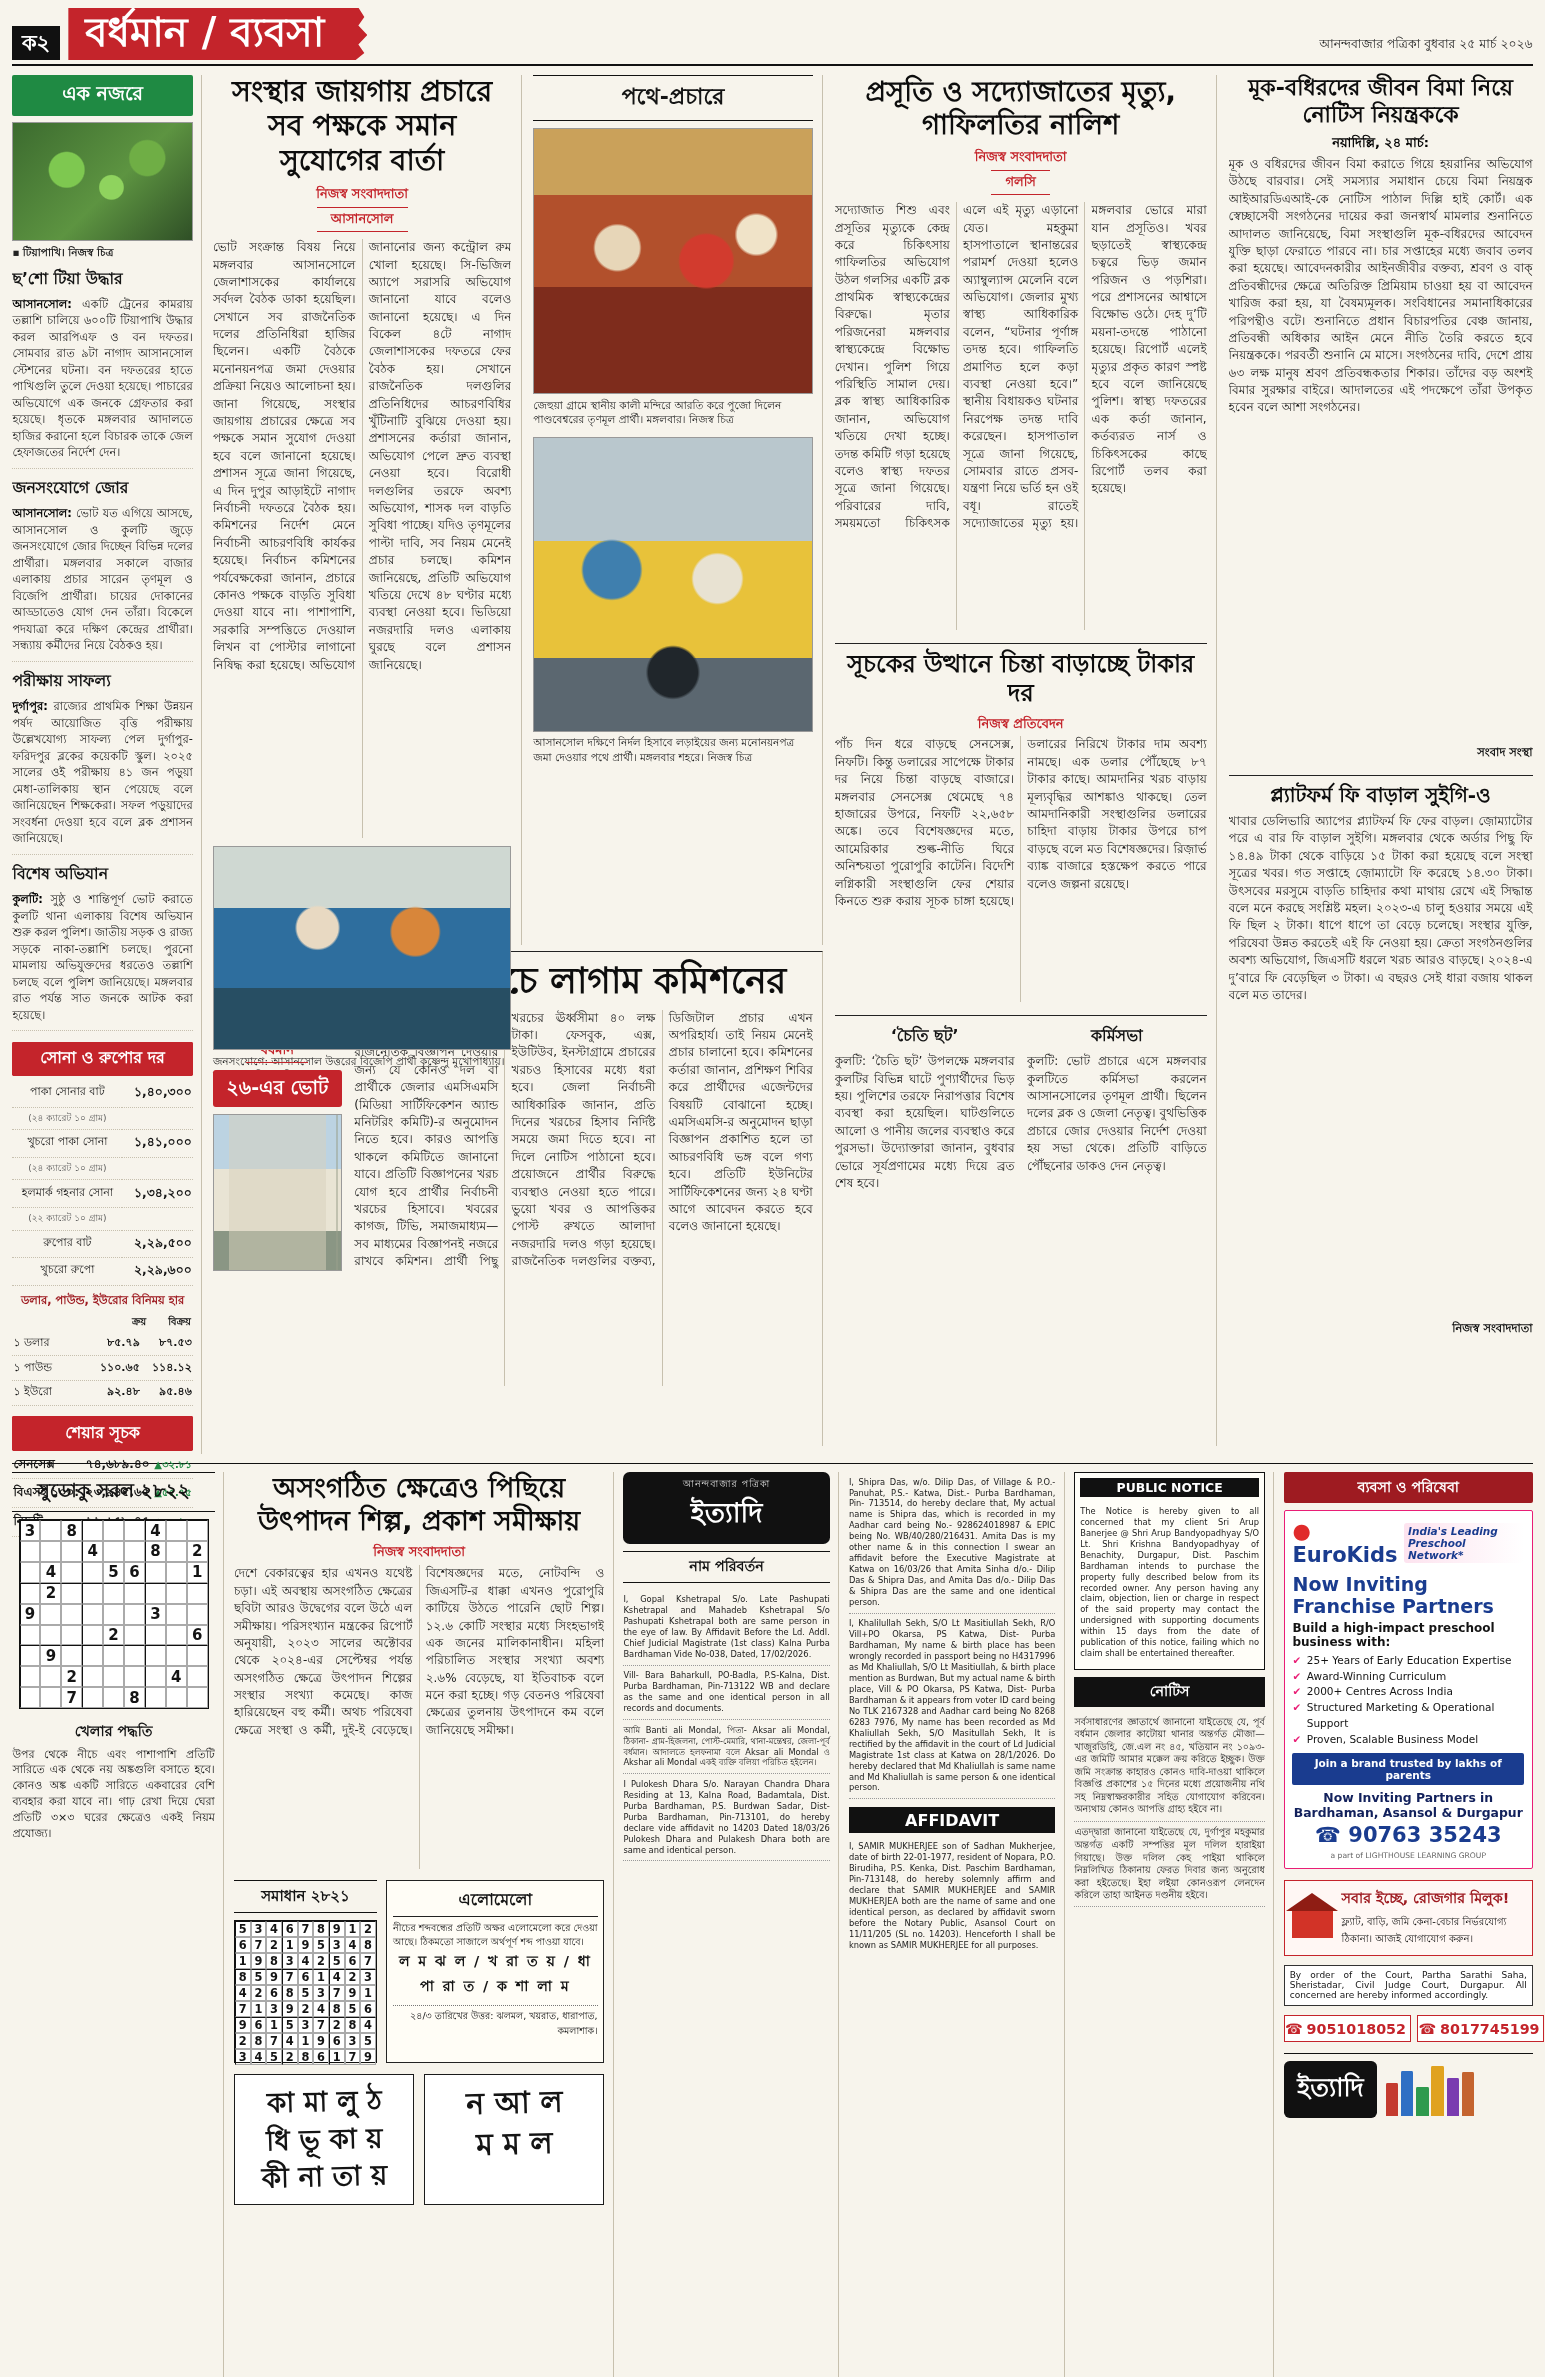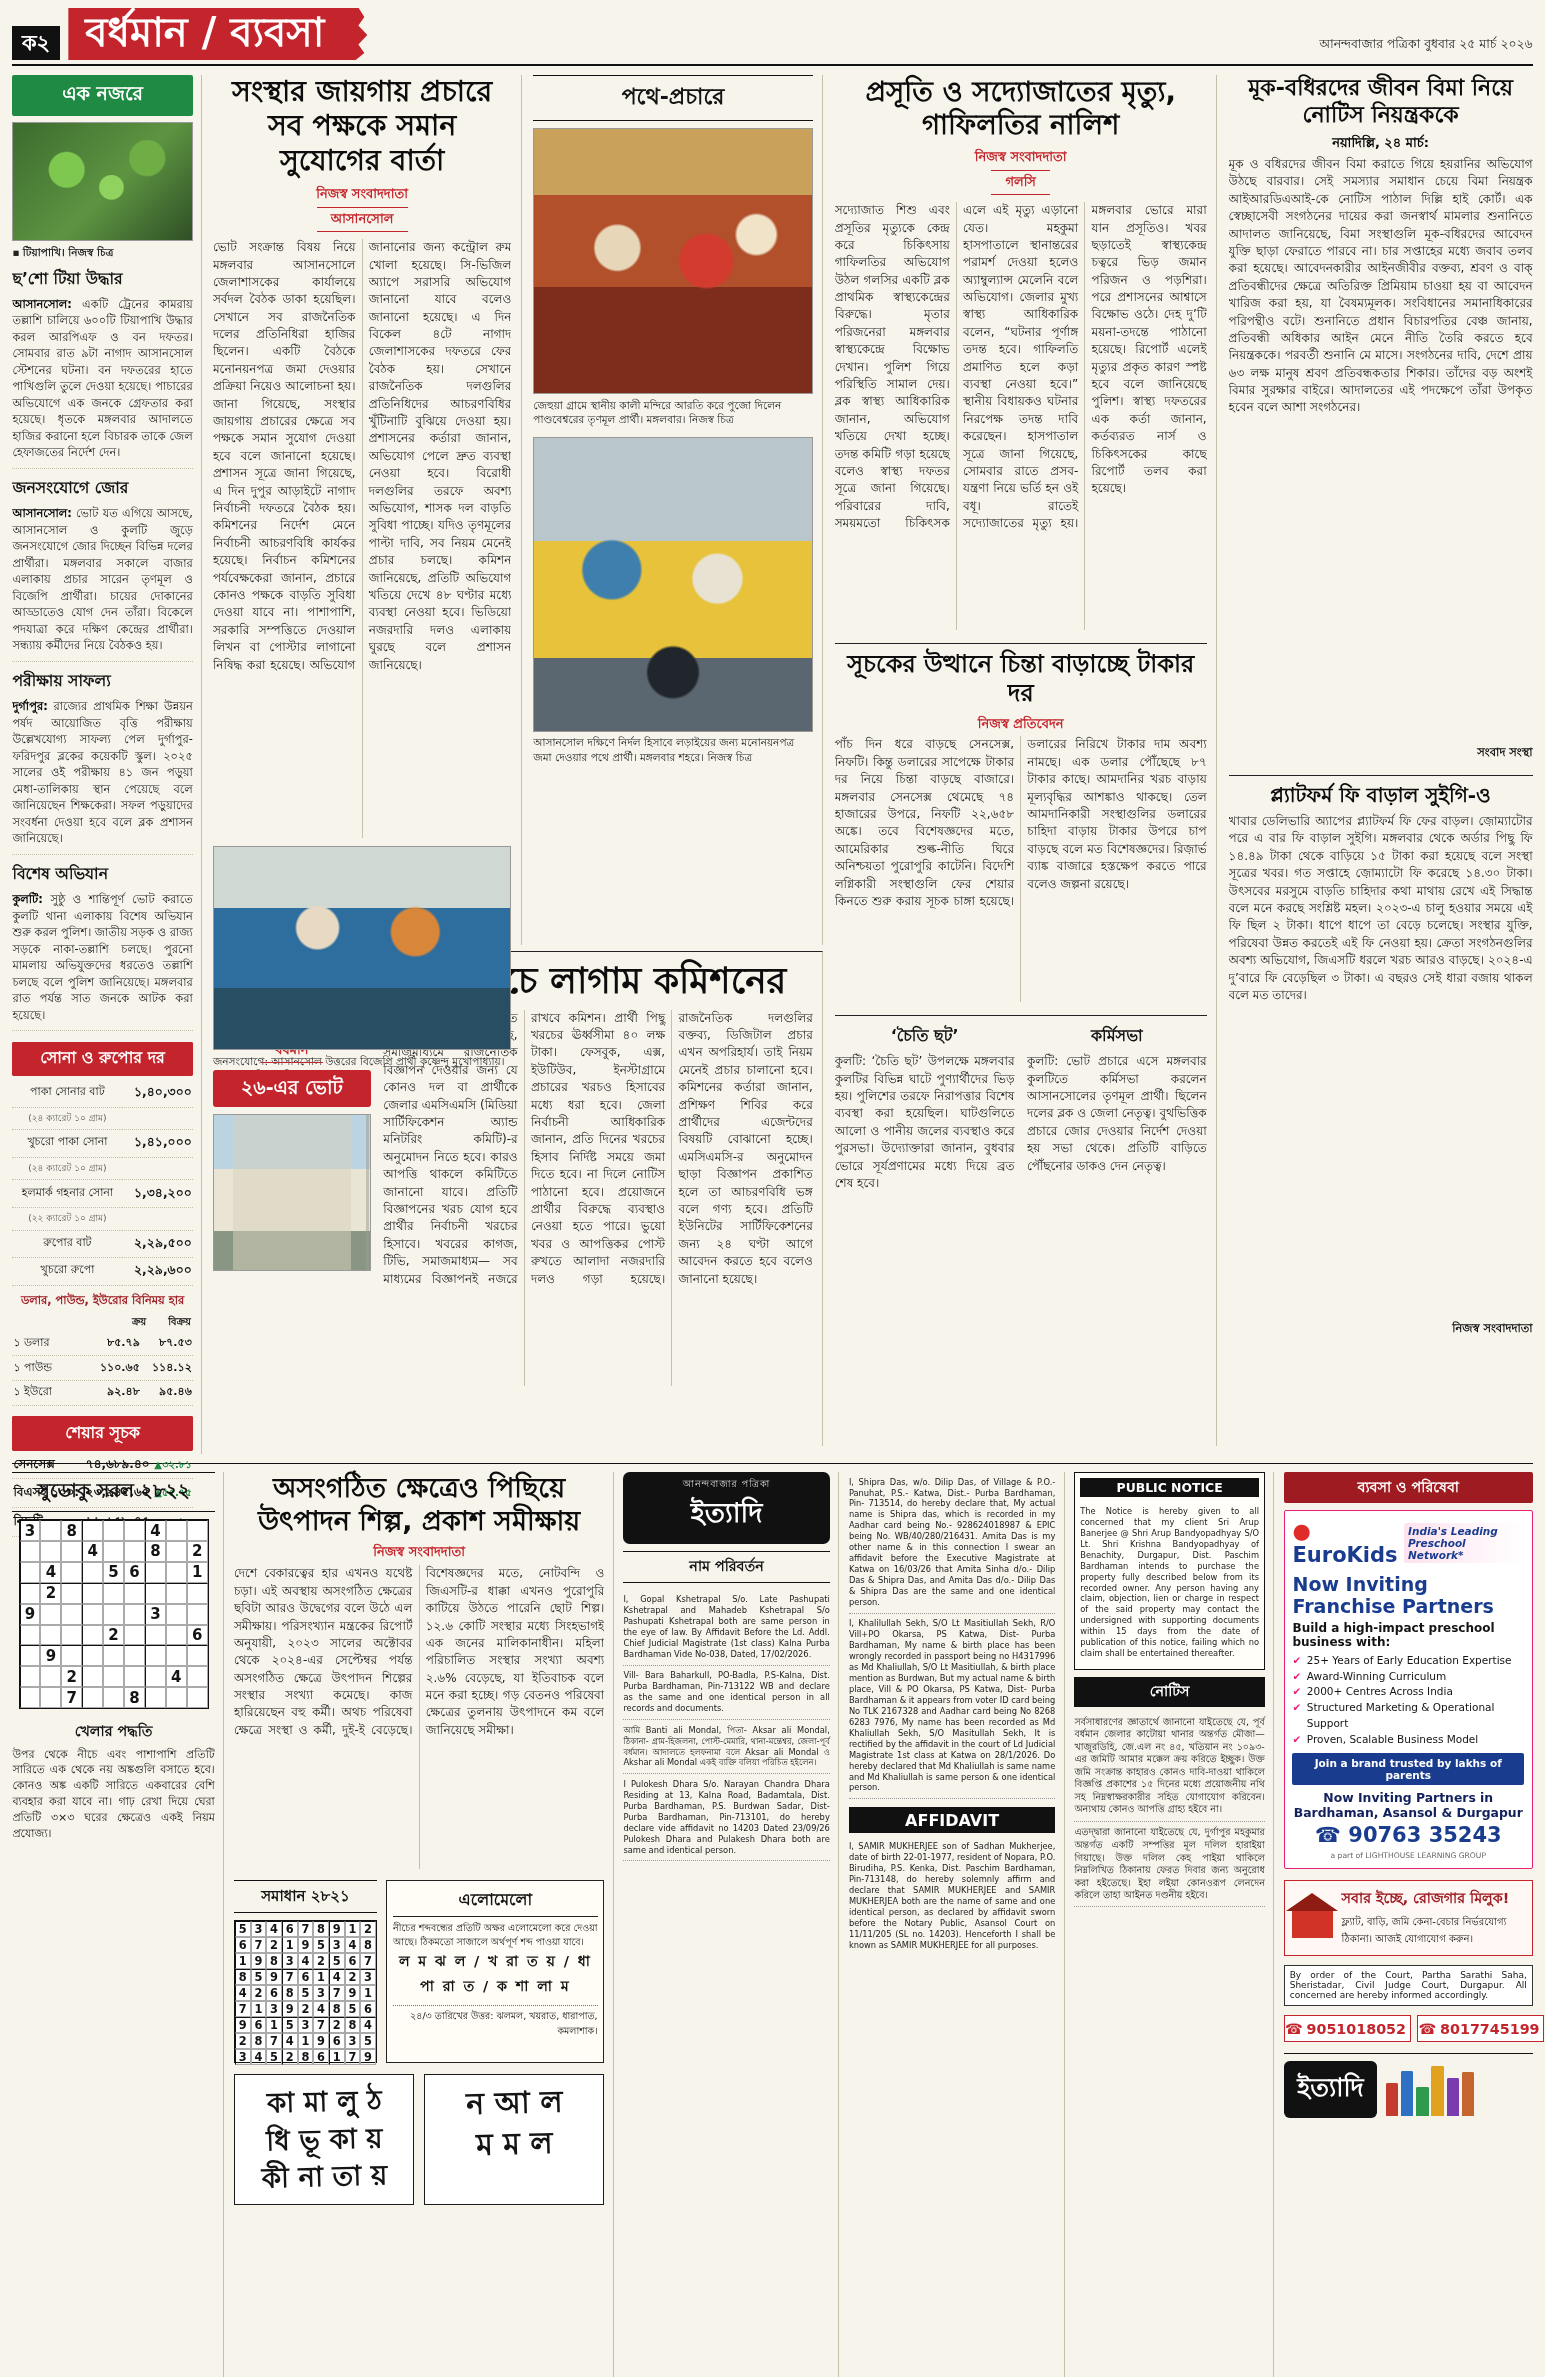--- a/index.html
+++ b/index.html
@@ -101,21 +101,21 @@
   .half{display:flex; gap:12.4px;}
   .half > div{flex:1; min-width:0;}
 
   
   .hl-d{font-size:22px; text-align:center;}
   .hl-plat{font-size:20px; text-align:center;}
 
   
   .hl-e{font-size:36px; text-align:center;}
   .e-flex{display:flex; gap:12.4px; margin-top:6.7px;}
-  .e-left{width:158px; flex:none;}
+  .e-left{width:129px; flex:none;}
   .badge26{background:var(--red); color:#fff; font-weight:800; font-size:19px; text-align:center; padding:6.7px 3.8px; border-radius:2.9px; line-height:1.25;}
   .ph-bldg{height:157px; margin-top:6.7px;
      background:linear-gradient(180deg,#bcd3e2 0 35%,#e9e4d4 35% 75%,#8a9684 75% 100%);}
   .ph-bldg:after{content:""; position:absolute; inset:0;
      background:linear-gradient(90deg,transparent 0 12%,#d8d2bd 12% 88%,transparent 88%),
                 repeating-linear-gradient(90deg,transparent 0 28.5px,#9aa08c 28.5px 31px);
      opacity:.5;}
   .e-body{flex:1;}
 
   
@@ -583,21 +583,21 @@
       <div class="ityadi-logo">
         <div class="t">আনন্দবাজার পত্রিকা</div>
         <div class="b">ইত্যাদি</div>
       </div>
       <div class="namchange">নাম পরিবর্তন</div>
       <div>
 
       <p class="tiny">I, Gopal Kshetrapal S/o. Late Pashupati Kshetrapal and Mahadeb Kshetrapal S/o Pashupati Kshetrapal both are same person in the eye of law. By Affidavit Before the Ld. Addl. Chief Judicial Magistrate (1st class) Kalna Purba Bardhaman Vide No-038, Dated, 17/02/2026.</p>
           <p class="tiny">Vill- Bara Baharkull, PO-Badla, P.S-Kalna, Dist. Purba Bardhaman, Pin-713122 WB and declare as the same and one identical person in all records and documents.</p>
           <p class="tiny">আমি Banti ali Mondal, পিতা- Aksar ali Mondal, ঠিকানা- গ্রাম-হিজলনা, পোস্ট-মেমারি, থানা-মন্তেশ্বর, জেলা-পূর্ব বর্ধমান। আদালতে হলফনামা বলে Aksar ali Mondal ও Akshar ali Mondal একই ব্যক্তি বলিয়া পরিচিত হইলেন।</p>
-          <p class="tiny">I Pulokesh Dhara S/o. Narayan Chandra Dhara Residing at 13, Kalna Road, Badamtala, Dist. Purba Bardhaman, P.S. Burdwan Sadar, Dist- Purba Bardhaman, Pin-713101, do hereby declare vide affidavit no 14203 Dated 23/09/26 Pulokesh Dhara and Pulakesh Dhara both are same and identical person.</p>
+          <p class="tiny">I Pulokesh Dhara S/o. Narayan Chandra Dhara Residing at 13, Kalna Road, Badamtala, Dist. Purba Bardhaman, P.S. Burdwan Sadar, Dist- Purba Bardhaman, Pin-713101, do hereby declare vide affidavit no 14203 Dated 18/03/26 Pulokesh Dhara and Pulakesh Dhara both are same and identical person.</p>
         </div>
     </div>
 
     <div class="b-affid">
       <div>
 
       <p class="tiny">I, Shipra Das, w/o. Dilip Das, of Village &amp; P.O.- Panuhat, P.S.- Katwa, Dist.- Purba Bardhaman, Pin- 713514, do hereby declare that, My actual name is Shipra das, which is recorded in my Aadhar card being No.- 928624018987 &amp; EPIC being No. WB/40/280/216431. Amita Das is my other name &amp; in this connection I swear an affidavit before the Executive Magistrate at Katwa on 16/03/26 that Amita Sinha d/o.- Dilip Das &amp; Shipra Das, and Amita Das d/o.- Dilip Das &amp; Shipra Das are the same and one identical person.</p>
           <p class="tiny">I, Khalilullah Sekh, S/O Lt Masitiullah Sekh, R/O Vill+PO Okarsa, PS Katwa, Dist- Purba Bardhaman, My name &amp; birth place has been wrongly recorded in passport being no H4317996 as Md Khaliullah, S/O Lt Masitiullah, &amp; birth place mention as Burdwan, But my actual name &amp; birth place, Vill &amp; PO Okarsa, PS Katwa, Dist- Purba Bardhaman &amp; it appears from voter ID card being No TLK 2167328 and Aadhar card being No 8268 6283 7976, My name has been recorded as Md Khaliullah Sekh, S/O Masitullah Sekh, It is rectified by the affidavit in the court of Ld Judicial Magistrate 1st class at Katwa on 28/1/2026. Do hereby declared that Md Khaliullah is same name and Md Khaliullah is same person &amp; one identical person.</p>
         </div>
       <div class="affid-bar">AFFIDAVIT</div>

